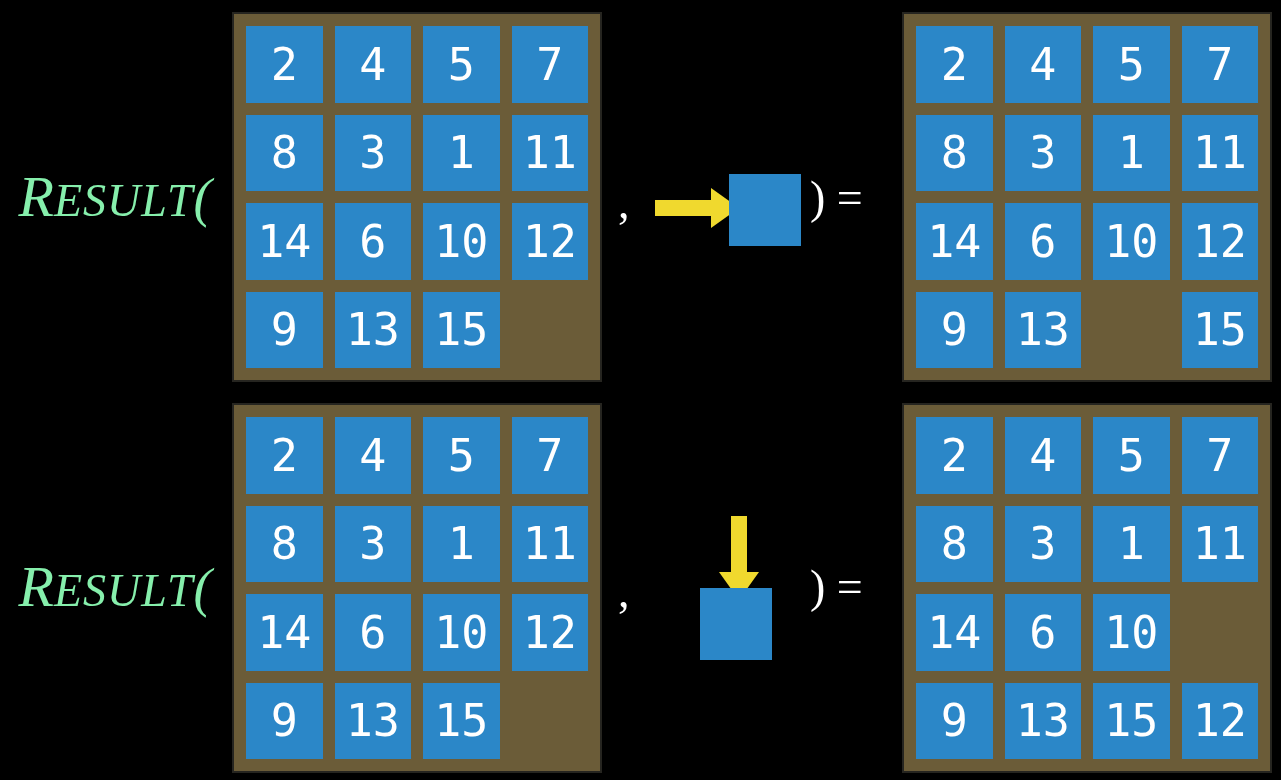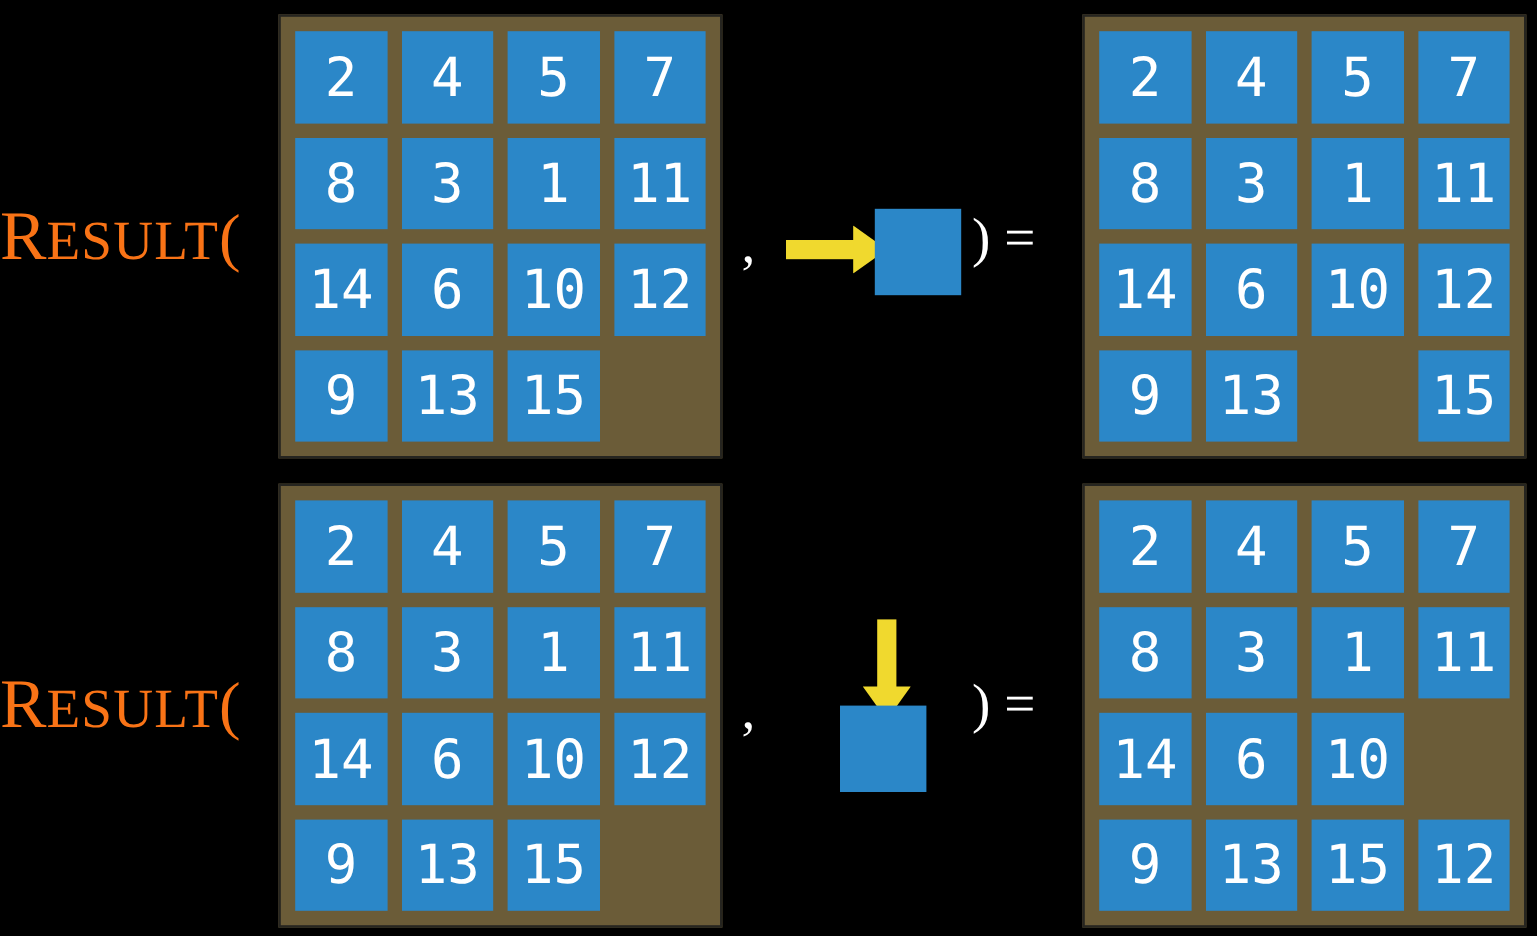--- a/index.html
+++ b/index.html
@@ -41,24 +41,25 @@
     line-height: 1;
   }
   .cell.tile { background: var(--tile-blue, #2b87c8); }
   .cell.empty { background: transparent; }
 
   
   .fn-label {
     position: absolute;
     left: 0;
     width: 230px;
-    text-align: left;
+    text-align: center;
     white-space: nowrap;
-    color: #f97316;
+    color: #86efac;
     line-height: 1;
+    font-style: italic;
   }
   .l1 { top: 168px; }
   .l2 { top: 558px; }
   .fn-label .cap   { font-size: 58px; }
   .fn-label .small { font-size: 46px; letter-spacing: 1px; }
   .fn-label .paren { font-size: 54px; }
 
   
   .punct {
     position: absolute;

